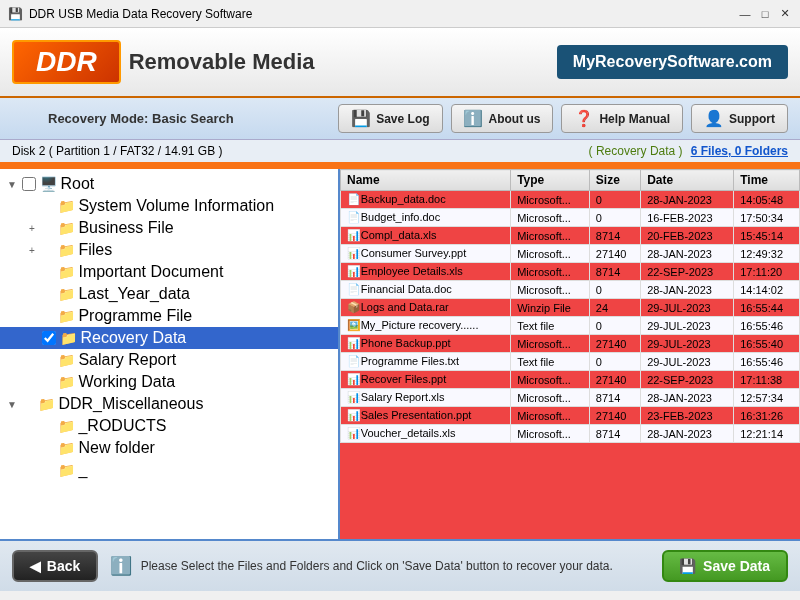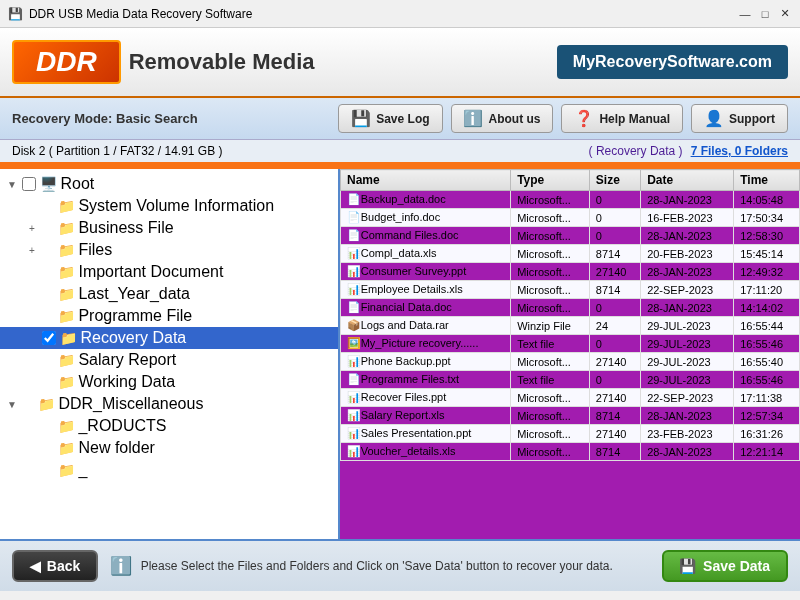--- a/index.html
+++ b/index.html
@@ -53,21 +53,21 @@
     
     .toolbar {
       background: linear-gradient(180deg, #dce8f5 0%, #c5d9ef 100%);
       height: 42px;
       display: flex;
       align-items: center;
       padding: 0 12px;
       border-bottom: 1px solid #aac;
       gap: 8px;
     }
-    .recovery-mode-label { font-size: 13px; font-weight: bold; color: #333; flex: 1; }
+    .recovery-mode-label { font-size: 13px; font-weight: bold; color: #333; flex: 1; margin-left: 36px; }
     .toolbar-btn {
       display: flex;
       align-items: center;
       gap: 5px;
       padding: 4px 12px;
       background: linear-gradient(180deg, #f5f5f5 0%, #ddd 100%);
       border: 1px solid #999;
       border-radius: 4px;
       cursor: pointer;
       font-size: 12px;
@@ -80,21 +80,21 @@
     .diskinfo {
       background: #e8eef5;
       padding: 4px 12px;
       font-size: 12px;
       border-bottom: 7px solid #f97316;
       display: flex;
       align-items: center;
       justify-content: space-between;
     }
     .recovery-info { display: flex; align-items: center; gap: 8px; }
-    .recovery-label { color: #4c1d95; }
+    .recovery-label { color: #4d7c0f; }
     .recovery-count { color: #1155cc; font-weight: bold; text-decoration: underline; cursor: pointer; }
 
     
     .main-content {
       display: flex;
       height: 370px;
       background: white;
     }
 
     
@@ -116,21 +116,21 @@
     .tree-item.selected { background: #3366cc; color: white; }
     .tree-expand { width: 16px; text-align: center; font-size: 10px; color: #666; cursor: pointer; }
     .tree-checkbox { width: 14px; height: 14px; margin: 0 2px; }
     .folder-icon { font-size: 14px; margin-right: 3px; }
     .tree-label { font-size: 16px; }
 
     
     .file-panel {
       flex: 1;
       overflow-y: auto;
-      background: #a21caf;
+      background: #ef4444;
     }
     .file-table { width: 100%; border-collapse: collapse; }
     .file-table th {
       background: linear-gradient(180deg, #f0f0f0 0%, #ddd 100%);
       border: 1px solid #bbb;
       padding: 3px 6px;
       text-align: left;
       font-size: 12px;
       font-weight: bold;
       position: sticky;
@@ -237,21 +237,21 @@
   <button class="toolbar-btn">
     <span class="btn-icon">👤</span>
     <span>Support</span>
   </button>
 </div>
 
 <div class="diskinfo">
   <span>Disk 2 ( Partition 1 / FAT32 / 14.91 GB )</span>
   <div class="recovery-info">
     <span class="recovery-label">( Recovery Data )</span>
-    <span class="recovery-count">7 Files, 0 Folders</span>
+    <span class="recovery-count">6 Files, 0 Folders</span>
   </div>
 </div>
 
 <div class="main-content">
 
   <div class="tree-panel">
     <div class="tree-scroll-area" id="tree-container">
     <div class="tree-item" style="padding-left: 4px;">
           <span class="tree-expand">▼</span>
           <input type="checkbox" class="tree-checkbox" style="margin-right: 4px;">
@@ -359,27 +359,20 @@
     <td>14:05:48</td>
   </tr>
           <tr>
     <td><span>📄</span>Budget_info.doc</td>
     <td>Microsoft...</td>
     <td>0</td>
     <td>16-FEB-2023</td>
     <td>17:50:34</td>
   </tr>
           <tr>
-    <td><span>📄</span>Command Files.doc</td>
-    <td>Microsoft...</td>
-    <td>0</td>
-    <td>28-JAN-2023</td>
-    <td>12:58:30</td>
-  </tr>
-          <tr>
     <td><span>📊</span>Compl_data.xls</td>
     <td>Microsoft...</td>
     <td>8714</td>
     <td>20-FEB-2023</td>
     <td>15:45:14</td>
   </tr>
           <tr>
     <td><span>📊</span>Consumer Survey.ppt</td>
     <td>Microsoft...</td>
     <td>27140</td>

